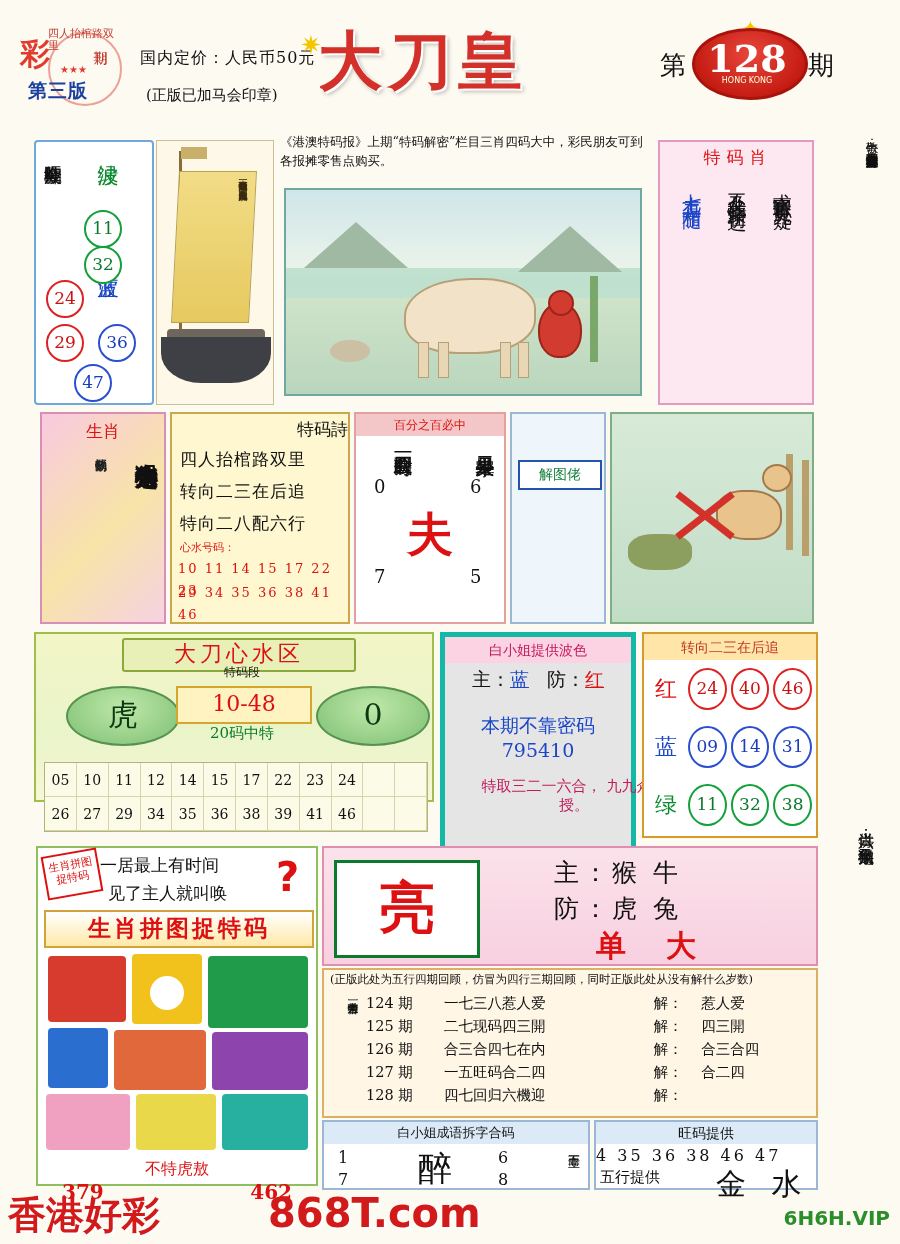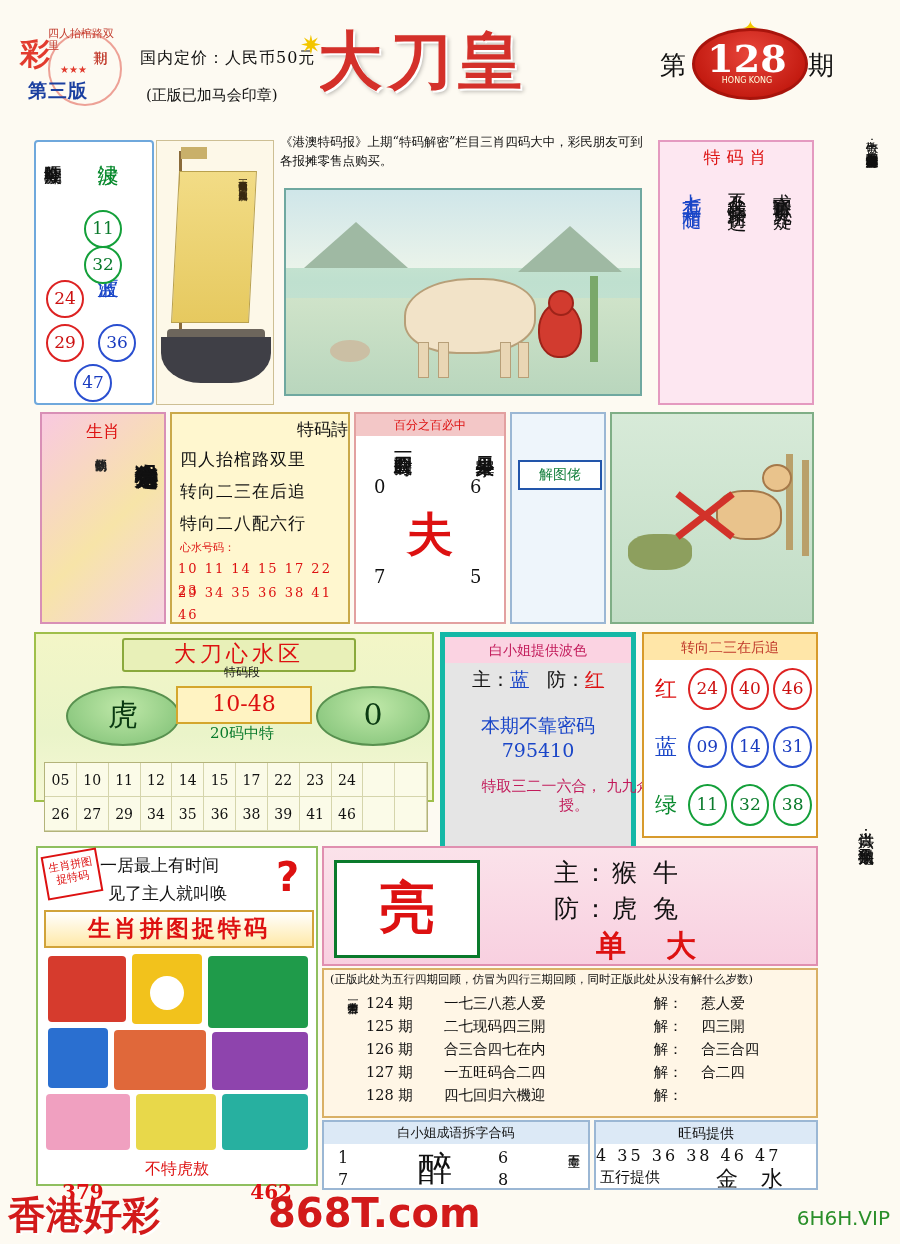--- a/index.html
+++ b/index.html
@@ -399,37 +399,37 @@
     text-align:center;line-height:22px;font-size:14px;font-family:"DejaVu Serif",serif;
   }
   .wangma .nums{
     position:absolute;left:0;top:24px;width:100%;text-align:left;font-size:16px;color:#111;
     letter-spacing:3px;font-family:"DejaVu Serif",serif;
   }
   .wangma .wx{
     position:absolute;left:4px;top:46px;font-size:15px;color:#111;font-family:"DejaVu Serif",serif;
   }
   .wangma .wxv{
-    position:absolute;left:120px;top:42px;font-size:22px;color:#111;font-family:"DejaVu Serif",serif;letter-spacing:8px;
+    position:absolute;left:120px;top:42px;font-size:30px;color:#111;font-family:"DejaVu Serif",serif;letter-spacing:8px;
   }
 
   
   .footer{
     position:absolute;left:0;bottom:0;width:900px;height:56px;background:transparent;
   }
   .footer .hk{
     position:absolute;left:8px;top:2px;font-size:38px;font-weight:bold;color:#d21a1a;
     font-family:"DejaVu Serif",serif;text-shadow:2px 2px 0 #fff;
   }
   .footer .site{
     position:absolute;left:268px;top:2px;font-size:40px;font-weight:bold;color:#d21a1a;
     font-family:"DejaVu Sans",sans-serif;text-shadow:2px 2px 0 #fff;
   }
   .footer .vip{
-    position:absolute;right:10px;top:18px;font-size:20px;font-weight:normal;color:#2a8f2a;
+    position:absolute;right:10px;top:18px;font-size:20px;font-weight:bold;color:#2a8f2a;
     font-family:"DejaVu Sans",sans-serif;
   }
 </style>
 </head>
 <body>
 
 <div class="page">
 
   <div class="header">
     <div class="logo-stamp">

